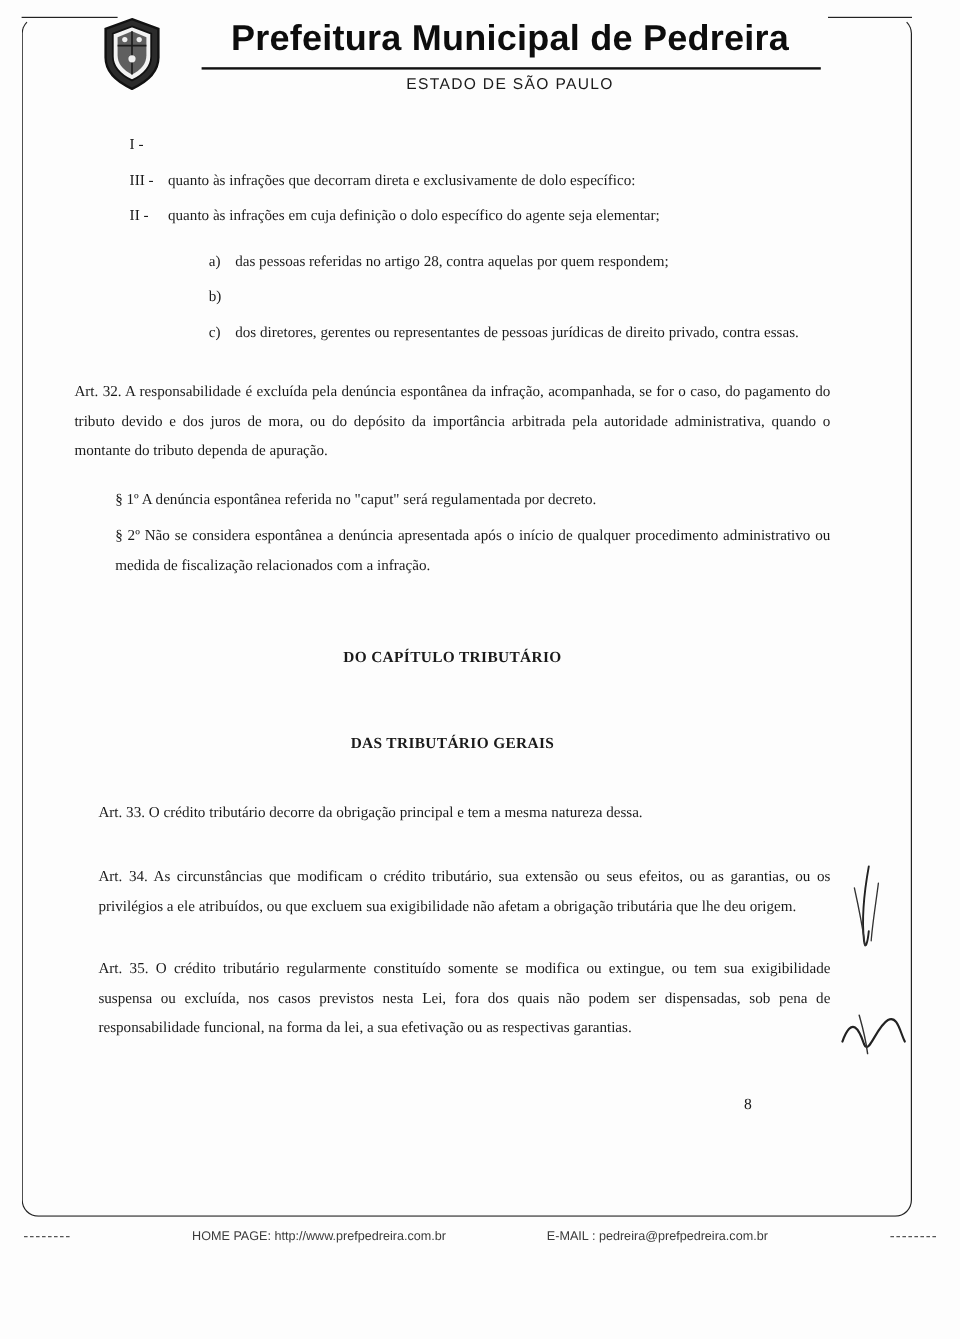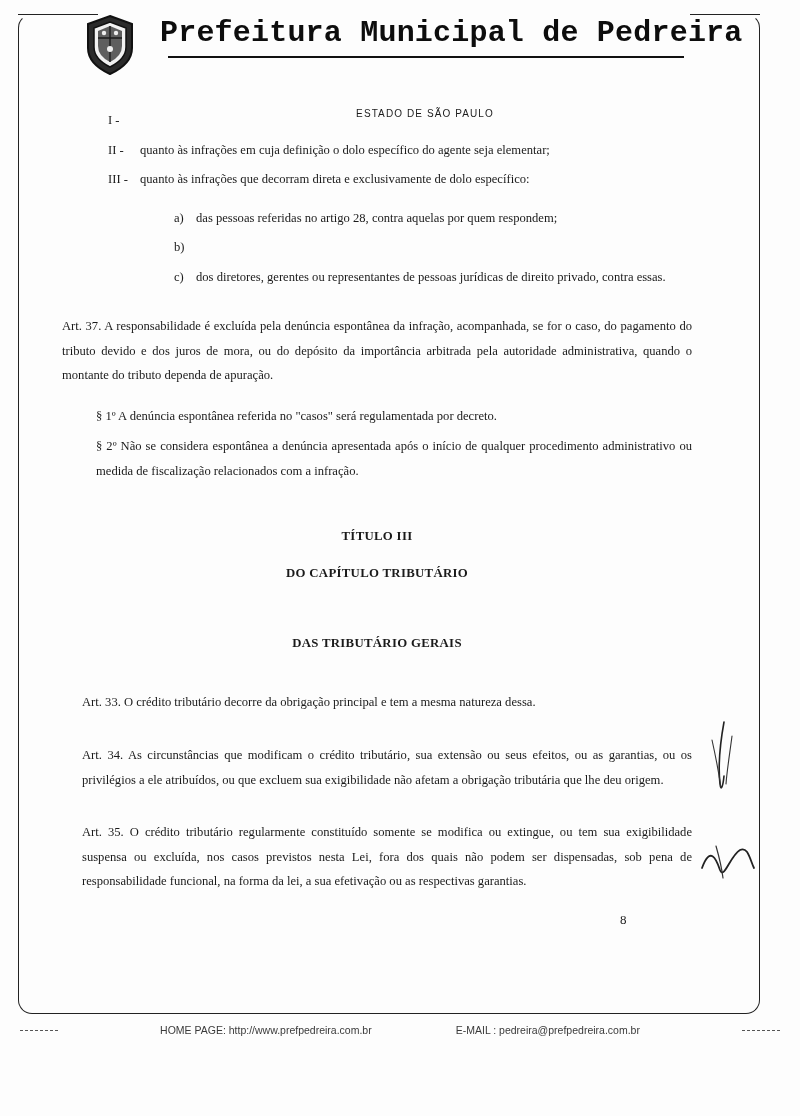--- a/index.html
+++ b/index.html
@@ -66,21 +66,21 @@
     height: 62px;
   }
   .crest svg { display: block; }
 
   .city-title {
     position: absolute;
     left: 160px;
     top: 16px;
     width: 530px;
     text-align: center;
-    font-family: Liberation Mono, monospace;
+    font-family: Liberation Sans, sans-serif;
     font-weight: bold;
     font-size: 30px;
     letter-spacing: 0.2px;
     color: #0d0d0d;
     white-space: nowrap;
   }
   .title-rule {
     position: absolute;
     left: 168px;
     top: 56px;
@@ -88,24 +88,23 @@
     height: 2px;
     background: #111;
   }
   .state-line {
     position: absolute;
     left: 160px;
     top: 62px;
     width: 530px;
     text-align: center;
     font-family: "Liberation Sans", sans-serif;
-    font-size: 10px;
+    font-size: 13px;
     letter-spacing: 1.1px;
     color: #1b1b1b;
-    margin-top: 46px;
   }
 
   
   .content {
     position: absolute;
     left: 62px;
     top: 108px;
     width: 630px;
     font-size: 12.6px;
     line-height: 1.95;
@@ -251,53 +250,52 @@
 
   <div class="content">
 
 
 
     <ul class="roman-list">
       <li>
         <span class="marker">I -</span>
       </li>
       <li>
+        <span class="marker">III -</span>
+        <span class="txt">quanto às infrações que decorram direta e exclusivamente de dolo específico:</span>
+      </li>
+      <li>
         <span class="marker">II -</span>
         <span class="txt">quanto às infrações em cuja definição o dolo específico do agente seja elementar;</span>
       </li>
-      <li>
-        <span class="marker">III -</span>
-        <span class="txt">quanto às infrações que decorram direta e exclusivamente de dolo específico:</span>
-      </li>
     </ul>
 
     <ul class="alpha-list">
       <li>
         <span class="marker">a)</span>
         <span class="txt">das pessoas referidas no artigo 28, contra aquelas por quem respondem;</span>
       </li>
       <li>
         <span class="marker">b)</span>
       </li>
       <li>
         <span class="marker">c)</span>
         <span class="txt">dos diretores, gerentes ou representantes de pessoas jurídicas de direito privado, contra essas.</span>
       </li>
     </ul>
 
     <div class="block-gap-md"></div>
 
-    <p class="art">Art. 37. A responsabilidade é excluída pela denúncia espontânea da infração, acompanhada, se for o caso, do pagamento do tributo devido e dos juros de mora, ou do depósito da importância arbitrada pela autoridade administrativa, quando o montante do tributo dependa de apuração.</p>
-
-    <p class="para-sign">§ 1º A denúncia espontânea referida no "casos" será regulamentada por decreto.</p>
+    <p class="art">Art. 32. A responsabilidade é excluída pela denúncia espontânea da infração, acompanhada, se for o caso, do pagamento do tributo devido e dos juros de mora, ou do depósito da importância arbitrada pela autoridade administrativa, quando o montante do tributo dependa de apuração.</p>
+
+    <p class="para-sign">§ 1º A denúncia espontânea referida no "caput" será regulamentada por decreto.</p>
     <p class="para-sign">§ 2º Não se considera espontânea a denúncia apresentada após o início de qualquer procedimento administrativo ou medida de fiscalização relacionados com a infração.</p>
 
     <div class="block-gap-lg"></div>
 
-    <p class="centered-head">TÍTULO III</p>
     <div class="block-gap-sm"></div>
     <p class="centered-head">DO CAPÍTULO TRIBUTÁRIO</p>
 
     <div class="block-gap-lg"></div>
 
     <div class="block-gap-sm"></div>
     <p class="centered-head">DAS TRIBUTÁRIO GERAIS</p>
 
     <div class="block-gap-lg"></div>
 

